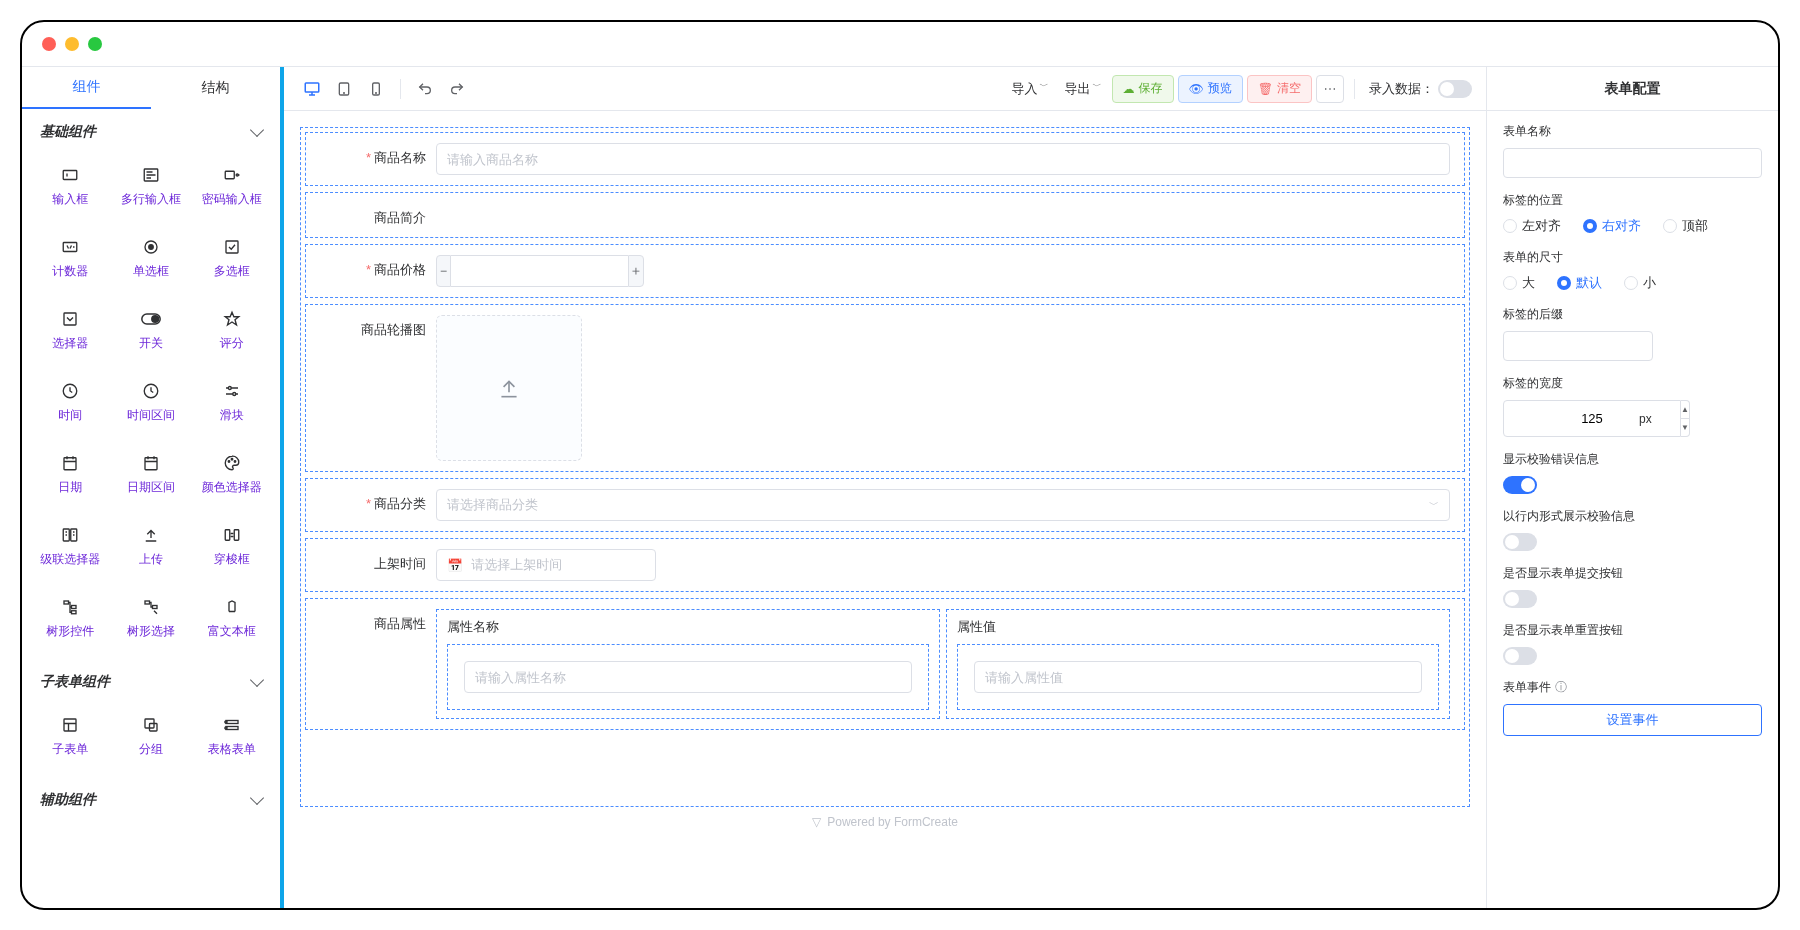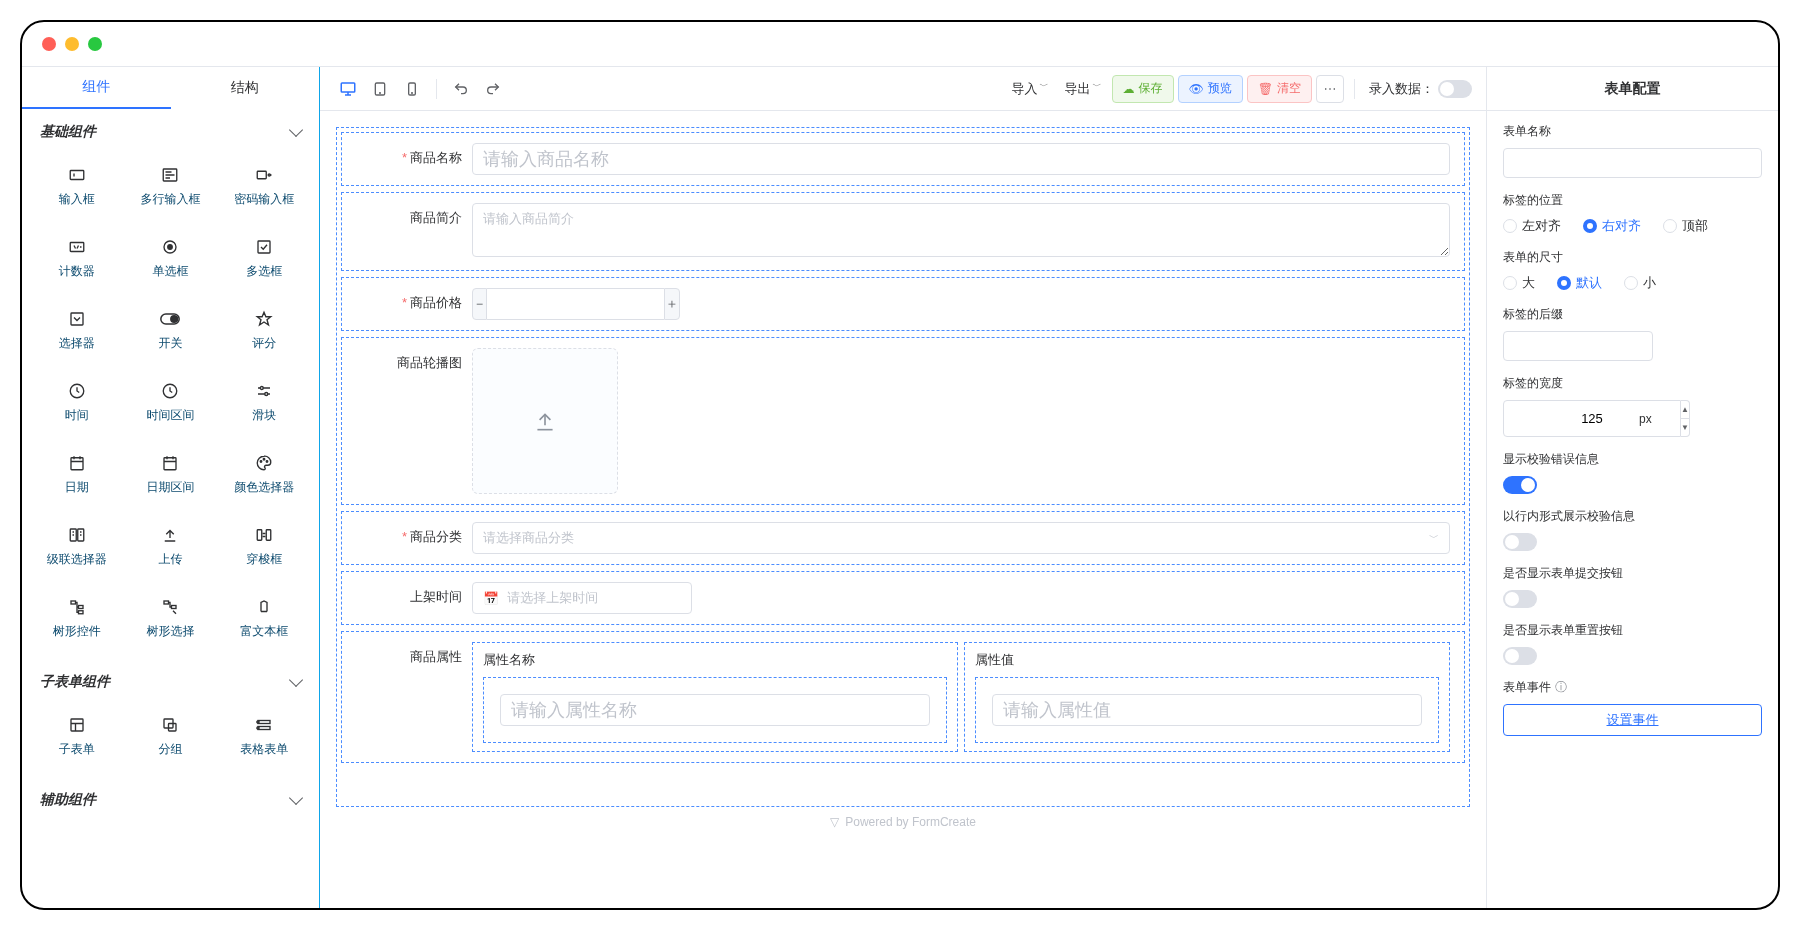--- a/index.html
+++ b/index.html
@@ -35,22 +35,22 @@
 .dot.red { background: #ff5f57; }
 .dot.yellow { background: #febc2e; }
 .dot.green { background: #28c840; }
 .app {
   flex: 1;
   display: flex;
   border-top: 1px solid #e4e7ed;
   min-height: 0;
 }
 .sidebar-left {
-  width: 298px;
-  border-right: 1px solid #0ea5e9;
+  width: 262px;
+  border-right: 4px solid #0ea5e9;
   display: flex;
   flex-direction: column;
   overflow: hidden;
 }
 .tabs {
   display: flex;
   height: 42px;
 }
 .tab {
   flex: 1; display: flex; align-items: center; justify-content: center;
@@ -69,21 +69,21 @@
 .comp-grid {
   display: grid; grid-template-columns: repeat(3, 1fr);
   padding: 0 8px 10px;
   row-gap: 10px;
 }
 .comp-item {
   display: flex; flex-direction: column; align-items: center; justify-content: center;
   height: 62px; cursor: pointer; gap: 6px;
 }
 .comp-item .ico { font-size: 18px; color: #303133; display:flex; align-items:center; justify-content:center; height:20px;}
-.comp-item .lbl { font-size: 12px; color: #0c4a6e; }
+.comp-item .lbl { font-size: 12px; color: #6d28d9; }
 
 .center {
   flex: 1;
   display: flex;
   flex-direction: column;
   min-width: 0;
   background: #fff;
 }
 .toolbar {
   height: 44px;
@@ -132,21 +132,21 @@
   border: 1px dashed #4c8dff; display: flex; padding: 10px 14px; background:#fff;
 }
 .fld-label {
   width: 116px; text-align: right; padding-right: 10px; padding-top: 6px;
   font-size: 13px; color: #303133;
 }
 .fld-label .req { color: #f56c6c; margin-right: 3px; }
 .fld-ctrl { flex: 1; }
 .el-input {
   width: 100%; height: 32px; border: 1px solid #dcdfe6; border-radius: 4px;
-  padding: 0 10px; font-size: 18px; color: #4c1d95; background:#fff;
+  padding: 0 10px; font-size: 13px; color: #4c1d95; background:#fff;
 }
 .el-input::placeholder { color: #c0c4cc; }
 .el-textarea {
   width: 100%; height: 54px; border: 1px solid #dcdfe6; border-radius: 4px;
   padding: 6px 10px; font-size: 13px; resize: vertical; font-family: inherit;
 }
 .el-textarea::placeholder { color: #c0c4cc; }
 .counter { display:flex; width:140px; }
 .counter button {
   width:32px;height:32px;border:1px solid #dcdfe6;background:#f5f7fa;color:#606266;cursor:pointer;
@@ -200,21 +200,21 @@
 .num-input input {
   flex:1;height:37px;border:1px solid #dcdfe6;border-radius:4px 0 0 4px;text-align:center;font-size:13px;
 }
 .num-input .step {
   width:24px;display:flex;flex-direction:column;border:1px solid #dcdfe6;border-left:none;border-radius:0 4px 4px 0;
 }
 .num-input .step span{flex:1;display:flex;align-items:center;justify-content:center;font-size:8px;color:#606266;cursor:pointer;border-bottom:1px solid #dcdfe6;}
 .num-input .step span:last-child{border-bottom:none;}
 .unit { margin-left:6px; font-size:12px; align-self:center;}
 .btn-outline {
-  width:100%;height:32px;border:1px solid #2e73ff;color:#2e73ff;background:#fff;border-radius:4px;cursor:pointer;font-size:13px;text-decoration:underline;
+  width:100%;height:32px;border:1px solid #2e73ff;color:#2e73ff;background:#fff;border-radius:4px;cursor:pointer;font-size:13px;
 }
 .small-input { width:150px;height:30px;border:1px solid #dcdfe6;border-radius:4px;padding:0 8px;font-size:12px;}
 </style>
 </head>
 <body>
 
 <div class="browser-frame">
   <div class="titlebar">
     <div class="dot red"></div>
     <div class="dot yellow"></div>
@@ -536,21 +536,20 @@
       </div>
 
       <div class="canvas">
         <div class="canvas-inner">
           <div class="fld">
             <div class="fld-label"><span class="req">*</span><span>商品名称</span></div>
             <div class="fld-ctrl"><input class="el-input" placeholder="请输入商品名称" style=""></div>
           </div>
           <div class="fld">
             <div class="fld-label"><span>商品简介</span></div>
-            <div class="fld-ctrl"><textarea class="el-textarea" placeholder="请输入商品简介" style=""></textarea></div>
           </div>
           <div class="fld">
             <div class="fld-label"><span class="req">*</span><span>商品价格</span></div>
             <div class="fld-ctrl">
               <div class="counter">
                 <button>－</button>
                 <input value="" style="">
                 <button>＋</button>
               </div>
             </div>

